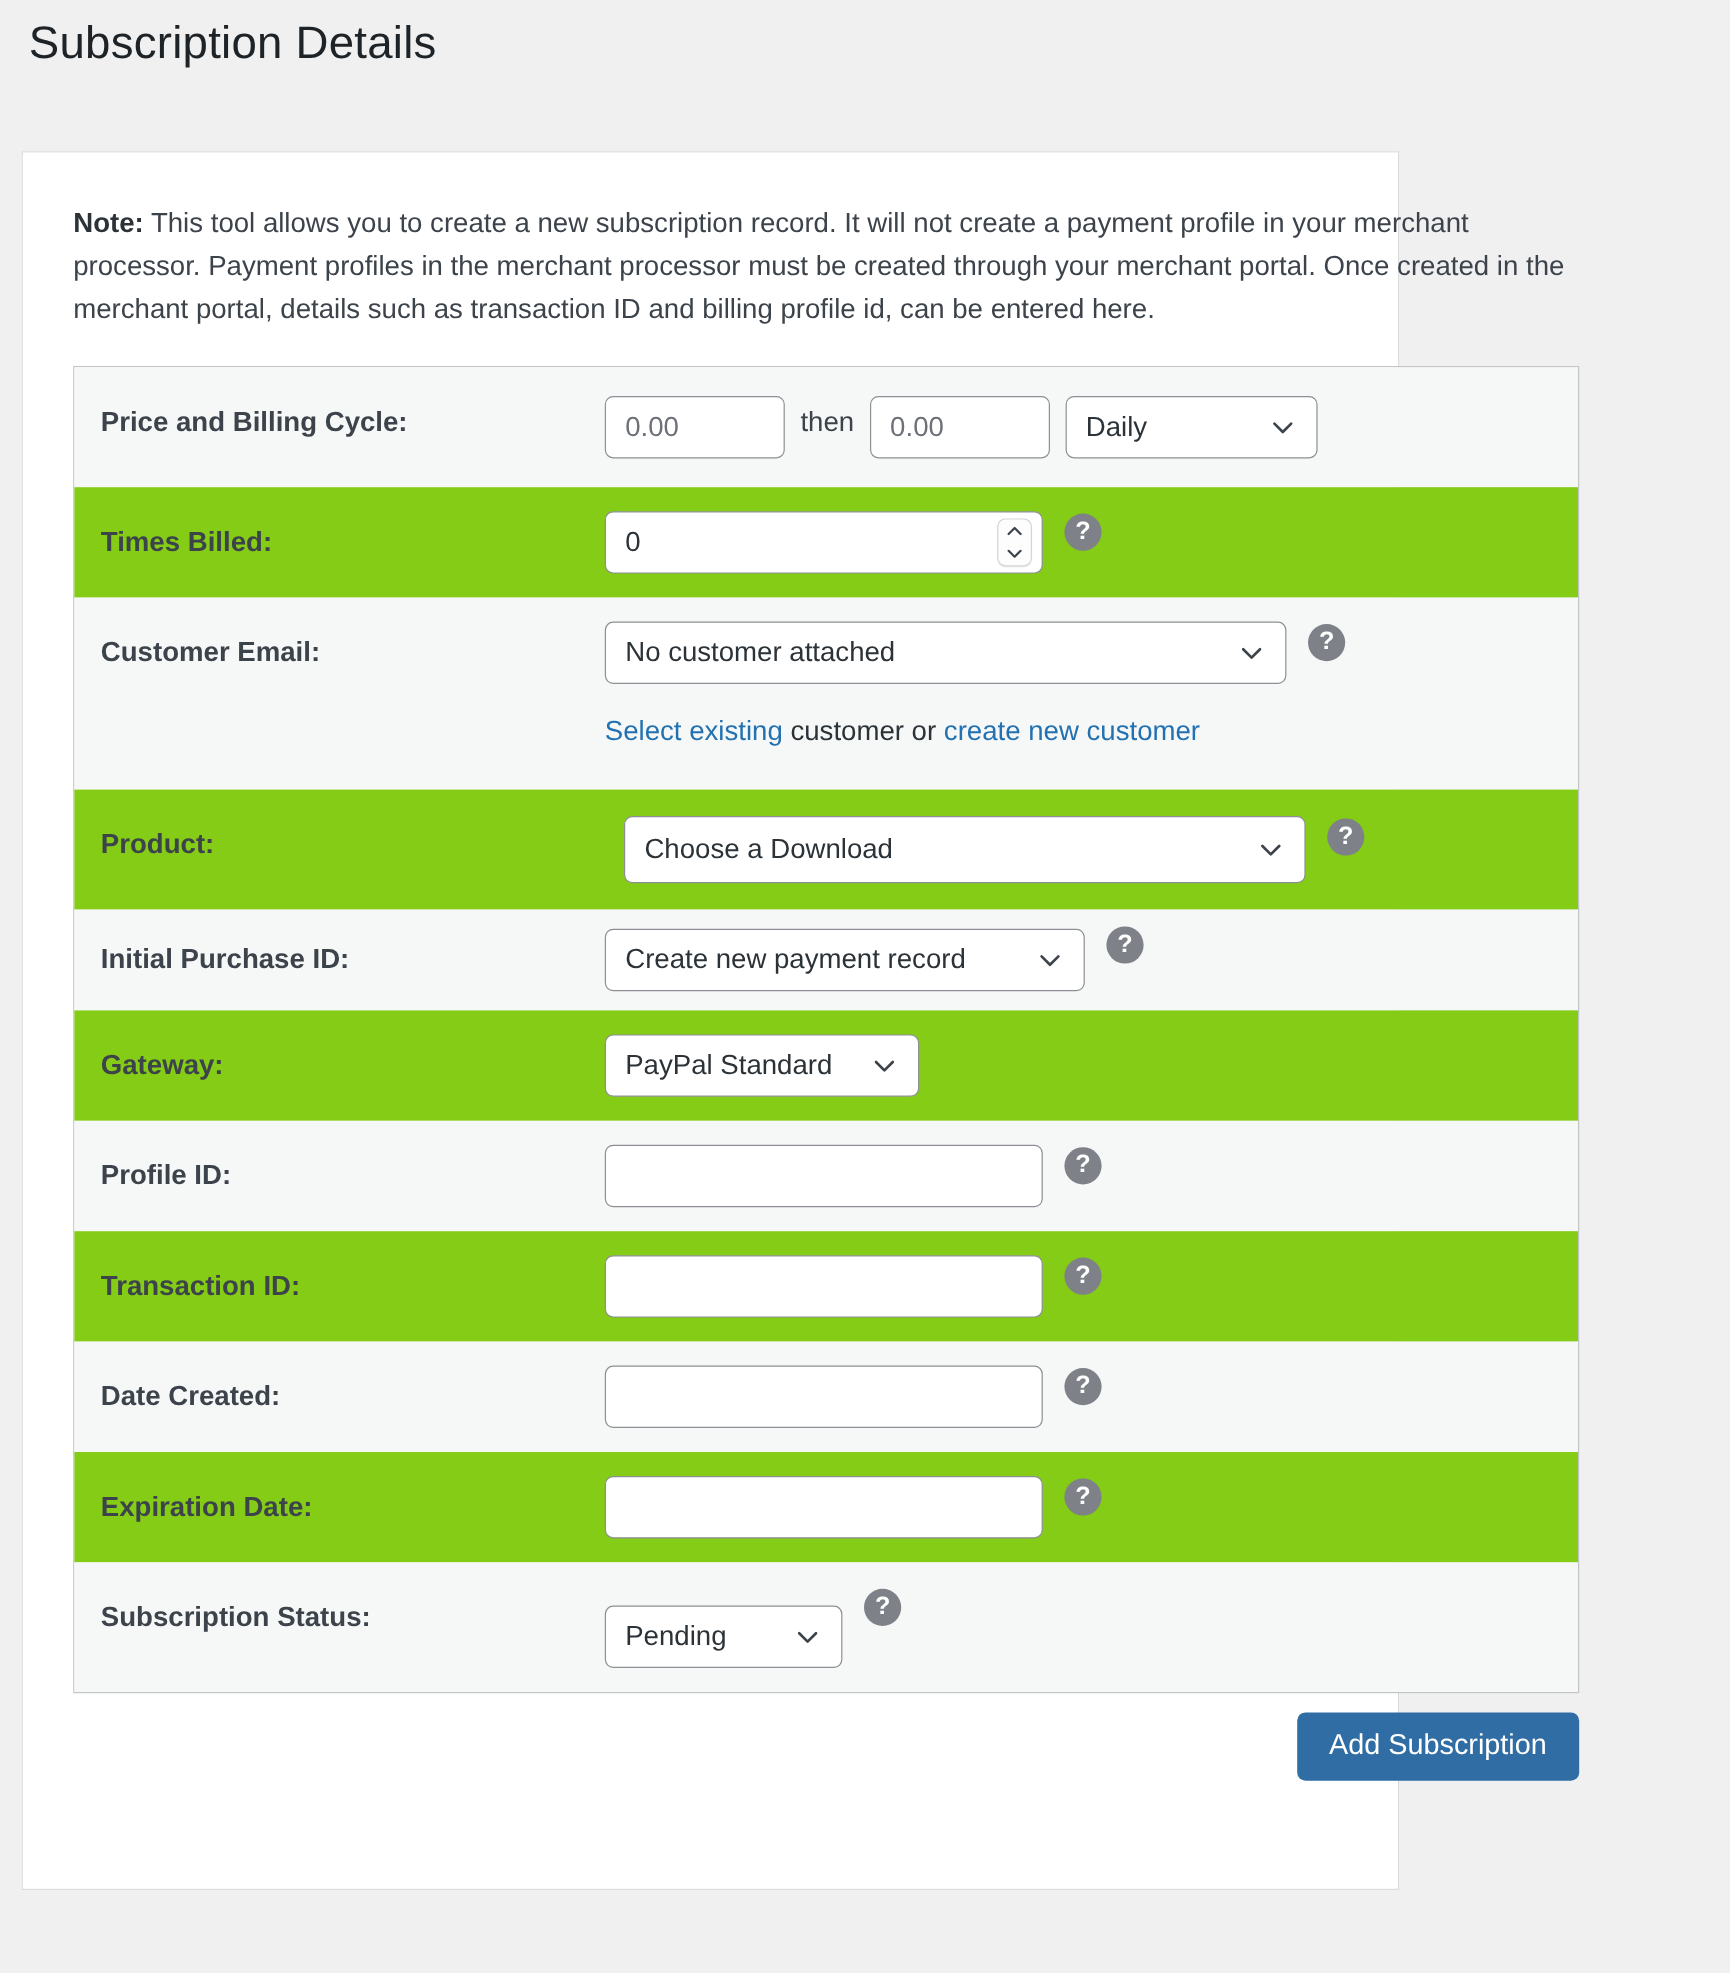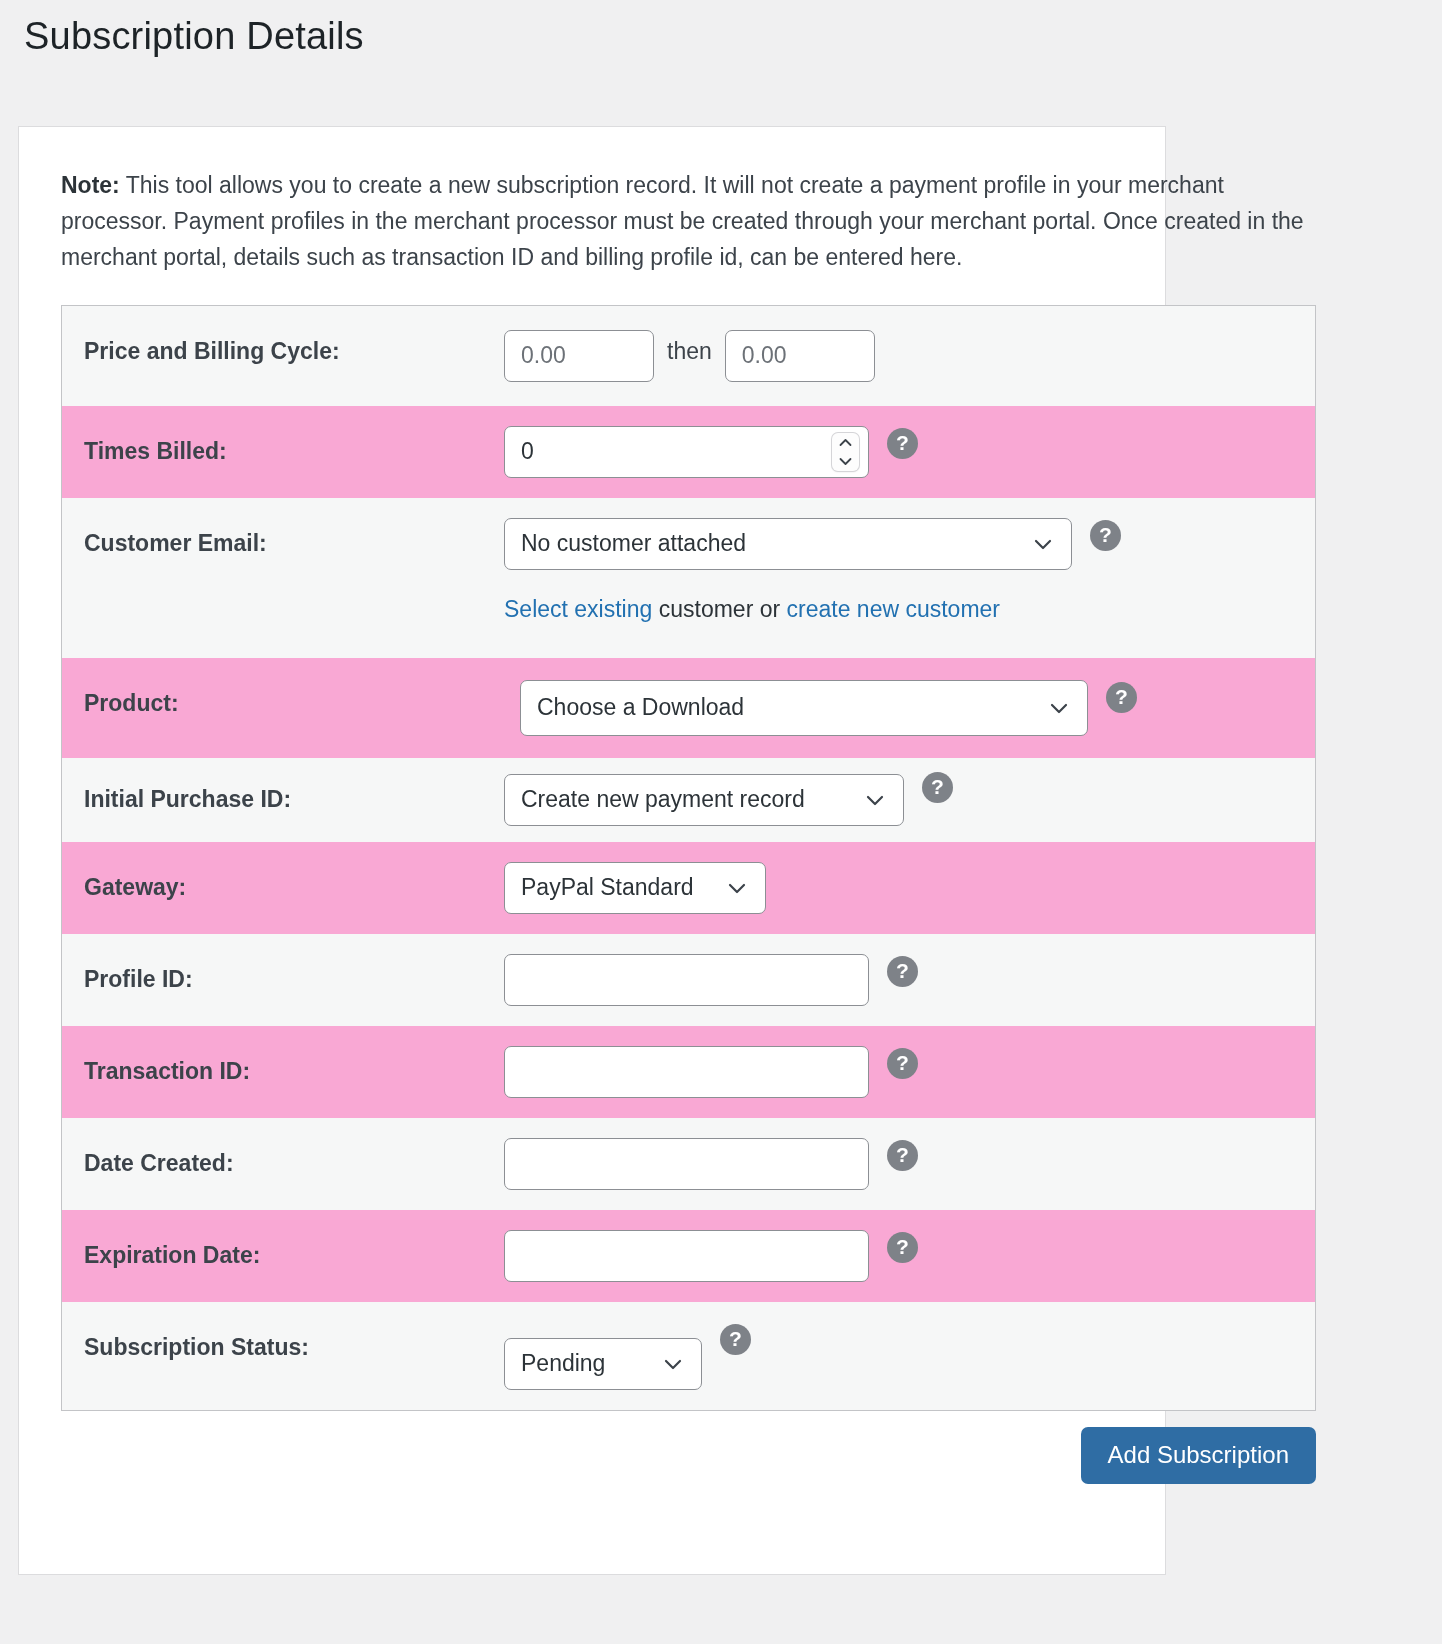--- a/index.html
+++ b/index.html
@@ -34,21 +34,21 @@
     color: #3c434a;
     width: 1255px;
     margin-bottom: 30px;
   }
   .note b { font-weight: 700; color: #2c3338; }
 
   .form-table {
     width: 1255px;
     border: 1px solid #c3c4c7;
   }
-  .form-row { display: flex; background: #f9a8d4; }
+  .form-row { display: flex; background: #84cc16; }
   .form-row.striped { background: #f6f7f7; }
 
   .label-cell {
     width: 442px;
     flex-shrink: 0;
     padding: 32px 10px 0 22px;
   }
   .label-cell .field-label {
     font-size: 23px;
     font-weight: 600;
@@ -188,20 +188,28 @@
   <div class="form-table">
 
     <div class="form-row striped" style="min-height:100px;">
       <div class="label-cell">
         <span class="field-label">Price and Billing Cycle:</span>
       </div>
       <div class="control-cell" style="padding:24px 0;">
         <input class="text-input w-price gray-value" type="text" value="0.00" style="">
         <span class="then-label">then</span>
         <input class="text-input w-price gray-value" type="text" value="0.00" style="">
+        <div class="select w-daily" style="margin-left:13px;">
+          <span class="select-value">Daily</span>
+          <span class="chevron">
+            <svg width="24" height="24" viewBox="0 0 24 24">
+                <path d="M5 9l7 7 7-7" fill="none" stroke="#3c434a" stroke-width="2.2" stroke-linecap="round" stroke-linejoin="round"></path>
+              </svg>
+          </span>
+        </div>
       </div>
     </div>
 
     <div class="form-row" style="min-height:92px;">
       <div class="label-cell">
         <span class="field-label">Times Billed:</span>
       </div>
       <div class="control-cell">
         <span class="number-wrap">
           <input class="text-input w-mid" type="text" value="0" style="">

